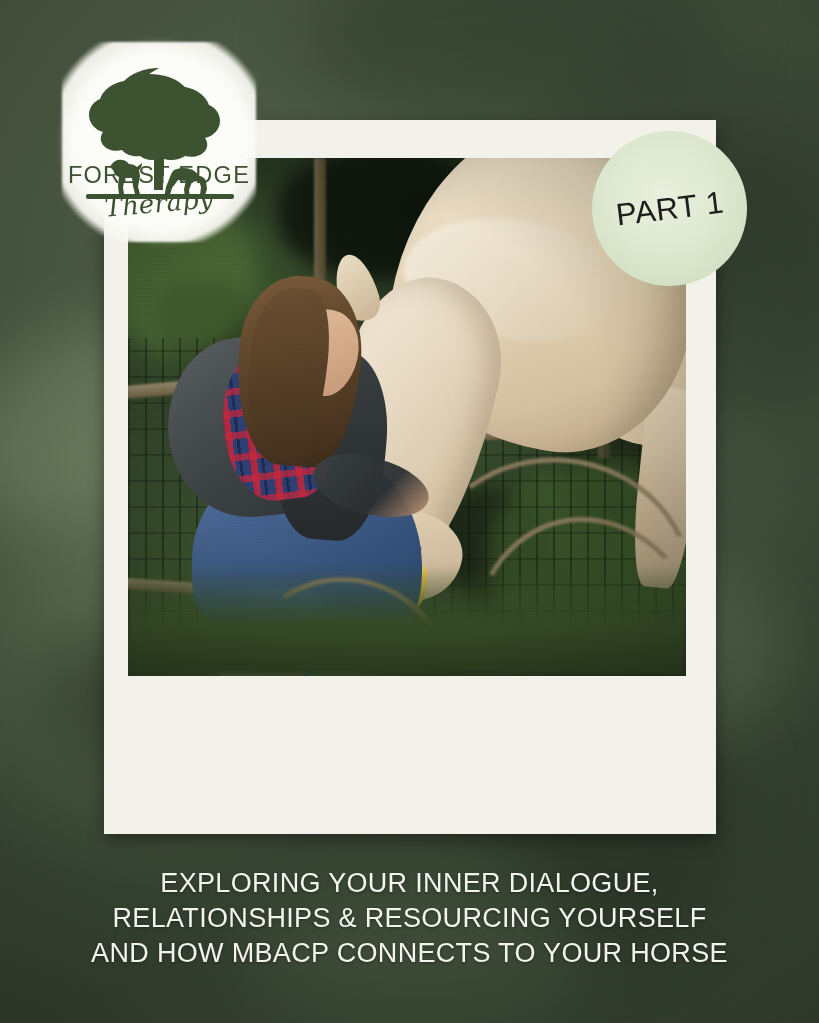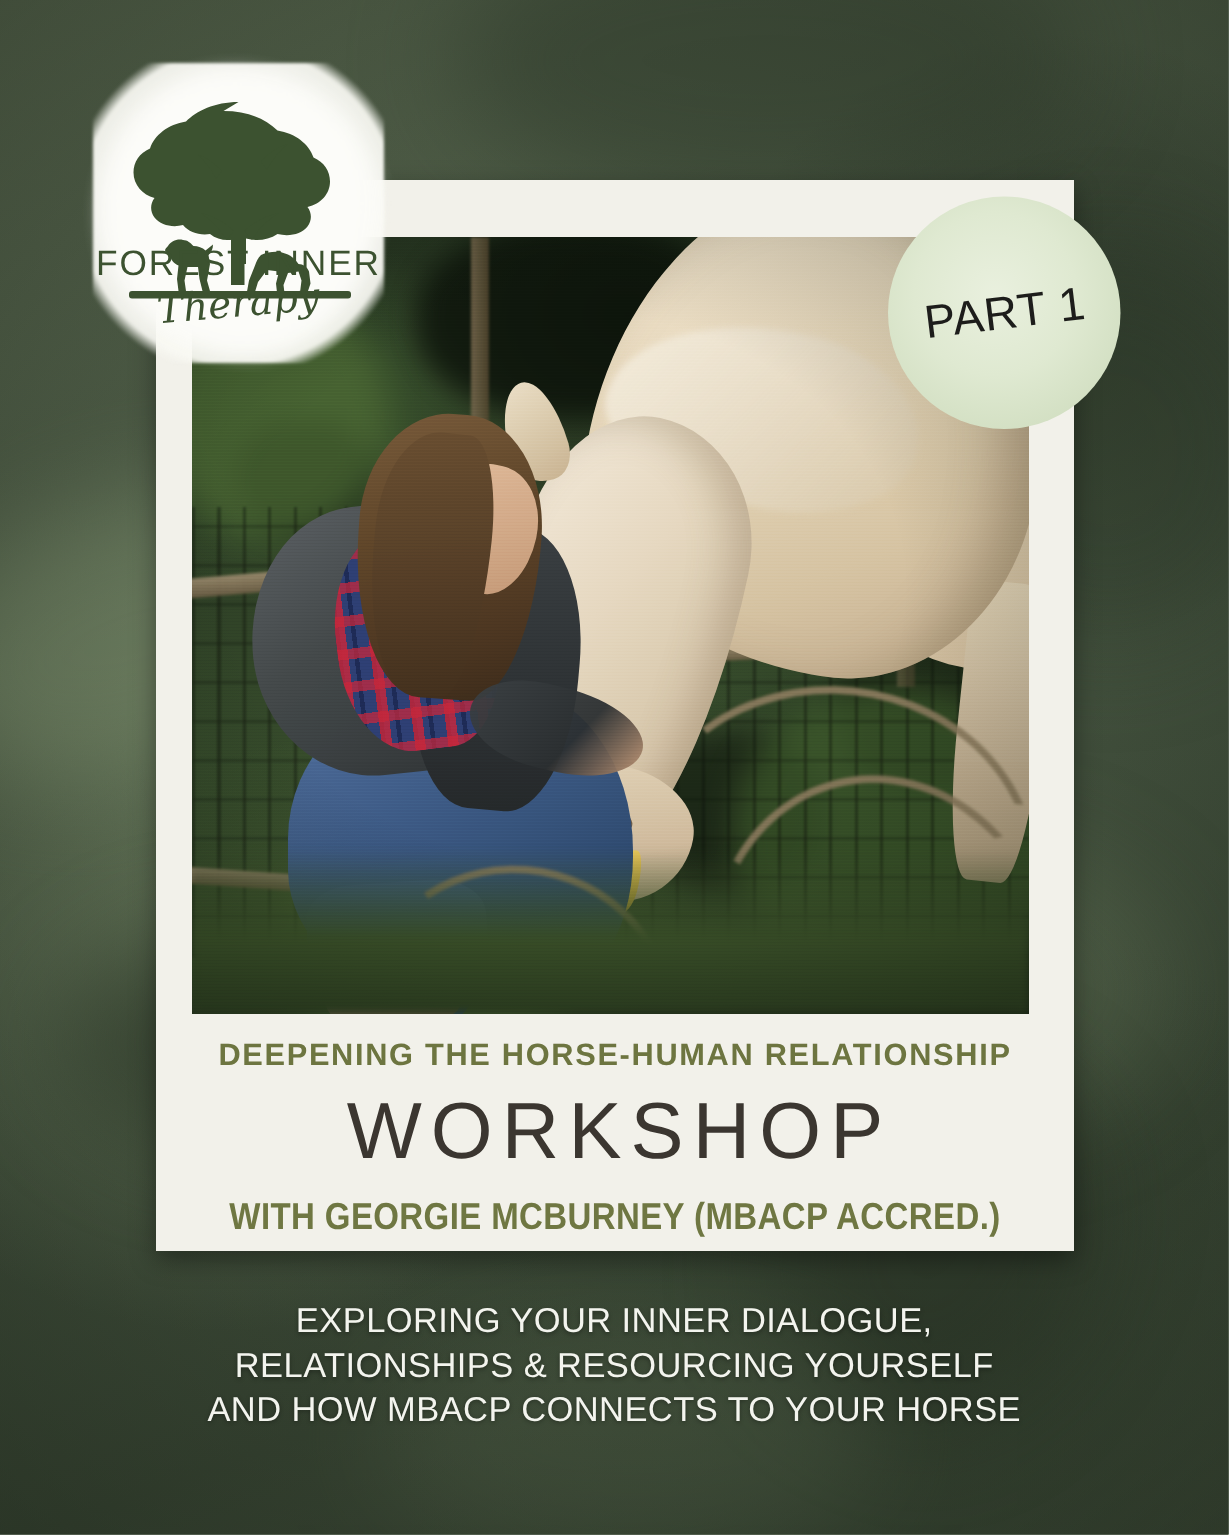--- a/index.html
+++ b/index.html
@@ -364,21 +364,21 @@
     color: #1d1d1b;
   }
 
   
   .caption {
     position: absolute;
     left: 0; right: 0;
     top: 866px;
     text-align: center;
     color: #f3f4ee;
-    font-size: 23px;
+    font-size: 27px;
     font-weight: 400;
     letter-spacing: 0.012em;
     line-height: 1.29;
     text-shadow: 0 1px 3px rgba(0,0,0,0.35);
   }
   .caption div { white-space: nowrap; }
 </style>
 </head>
 <body>
 
@@ -437,41 +437,36 @@
       <div class="w-arm"></div>
 
       <div class="branch br1"></div>
       <div class="branch br2"></div>
       <div class="branch br3"></div>
       <div class="grass"></div>
       <div class="ph-grain"></div>
       <div class="ph-shade"></div>
     </div>
 
-    <div class="card-text">
-      <div class="kicker">DEEPENING THE HORSE-HUMAN RELATIONSHIP</div>
-      <div class="headline">WORKSHOP</div>
-      <div class="byline">WITH GEORGIE MCBURNEY (MBACP ACCRED.)</div>
-    </div>
   </div>
 
   <div class="logo">
     <div class="logo-paper"></div>
     <svg class="logo-art" viewBox="0 0 194 200">
       <g fill="#3c5230">
         <path d="M97 26c-16 0-28 6-35 13-12 2-21 9-24 18-7 3-11 9-11 16 0 8 6 15 14 17-3 4-3 9 0 13 4 5 12 7 19 5 4 5 11 7 18 6 5 4 12 5 18 3v17h6V117c7 2 15 1 21-3 8 2 16 0 20-5 3-4 3-9 0-13 9-2 15-9 15-17 0-7-4-13-11-16-3-9-12-16-24-18-8-8-20-13-36-13z"></path>
         <rect x="92" y="108" width="9" height="40"></rect>
         <path d="M94 112c-6-6-14-10-22-12 7 5 13 11 17 18zM101 112c6-6 14-10 23-12-8 5-14 11-18 18z"></path>
         <path d="M86 72c-5-5-10-9-16-11 5 5 9 10 12 16zM112 66c5-6 11-10 18-12-6 5-11 11-14 17z"></path>
         <rect x="24" y="152" width="148" height="5" rx="2"></rect>
         <path d="M50 122c2-3 6-5 10-4 3 0 5 2 7 4 3 0 6 1 8 3l5-4c0 3-1 5-3 7l1 6-2 11 2 7h-5l-2-8-1-8h-7l-2 9 1 7h-5l-1-8 1-9c-3-1-5-4-6-7l-3-3c0-1 1-2 2-3z"></path>
         <path d="M112 128c5-2 11-3 16-1 4 1 7 4 9 7 3 0 6 2 7 5l1 8-2 6h-5l1-8-2-6-7 1-3 8 1 8h-5l-1-9 2-8-8-1-6 8-3 10h-5l2-11 4-10c1-3 2-5 4-7z"></path>
       </g>
     </svg>
-    <div class="logo-word">FOREST INNER</div>
+    <div class="logo-word">FOREST EDGE</div>
     <div class="logo-script">Therapy</div>
   </div>
 
   <div class="part-badge">
     <span>PART 1</span>
   </div>
 
   <div class="caption">
     <div>EXPLORING YOUR INNER DIALOGUE,</div>
     <div>RELATIONSHIPS &amp; RESOURCING YOURSELF</div>

